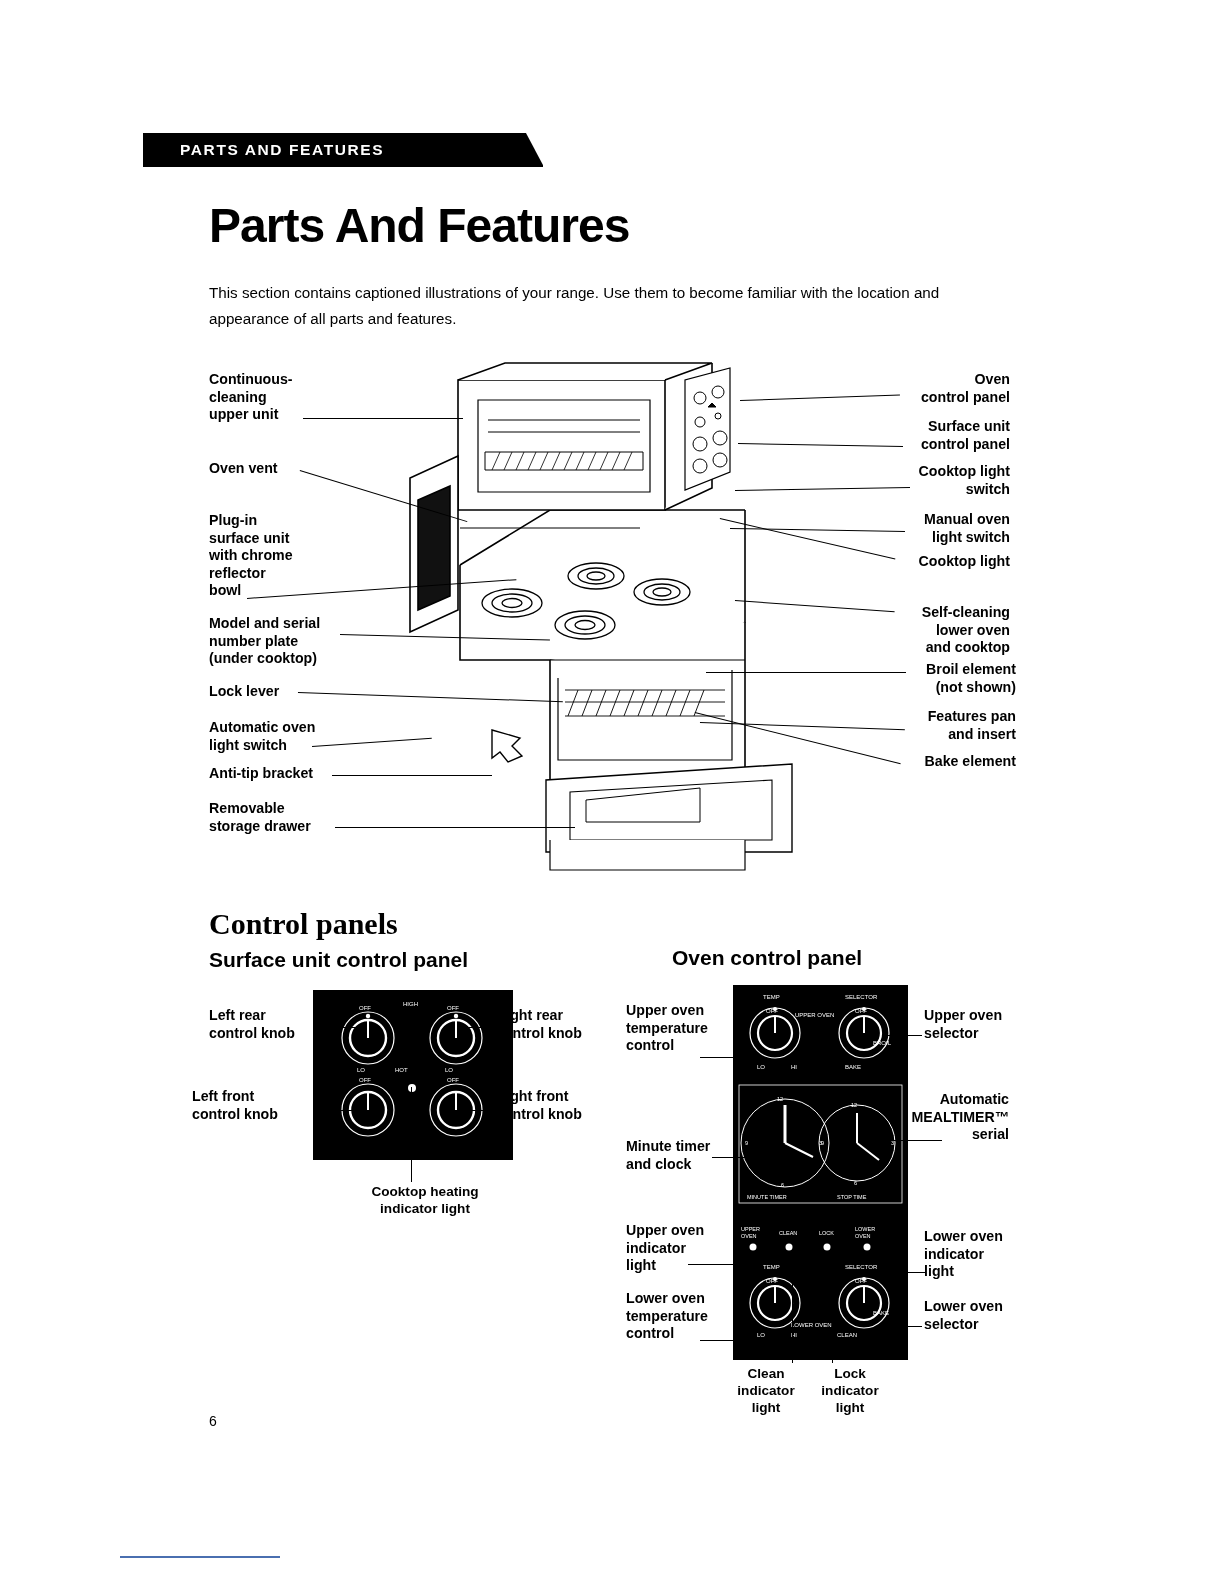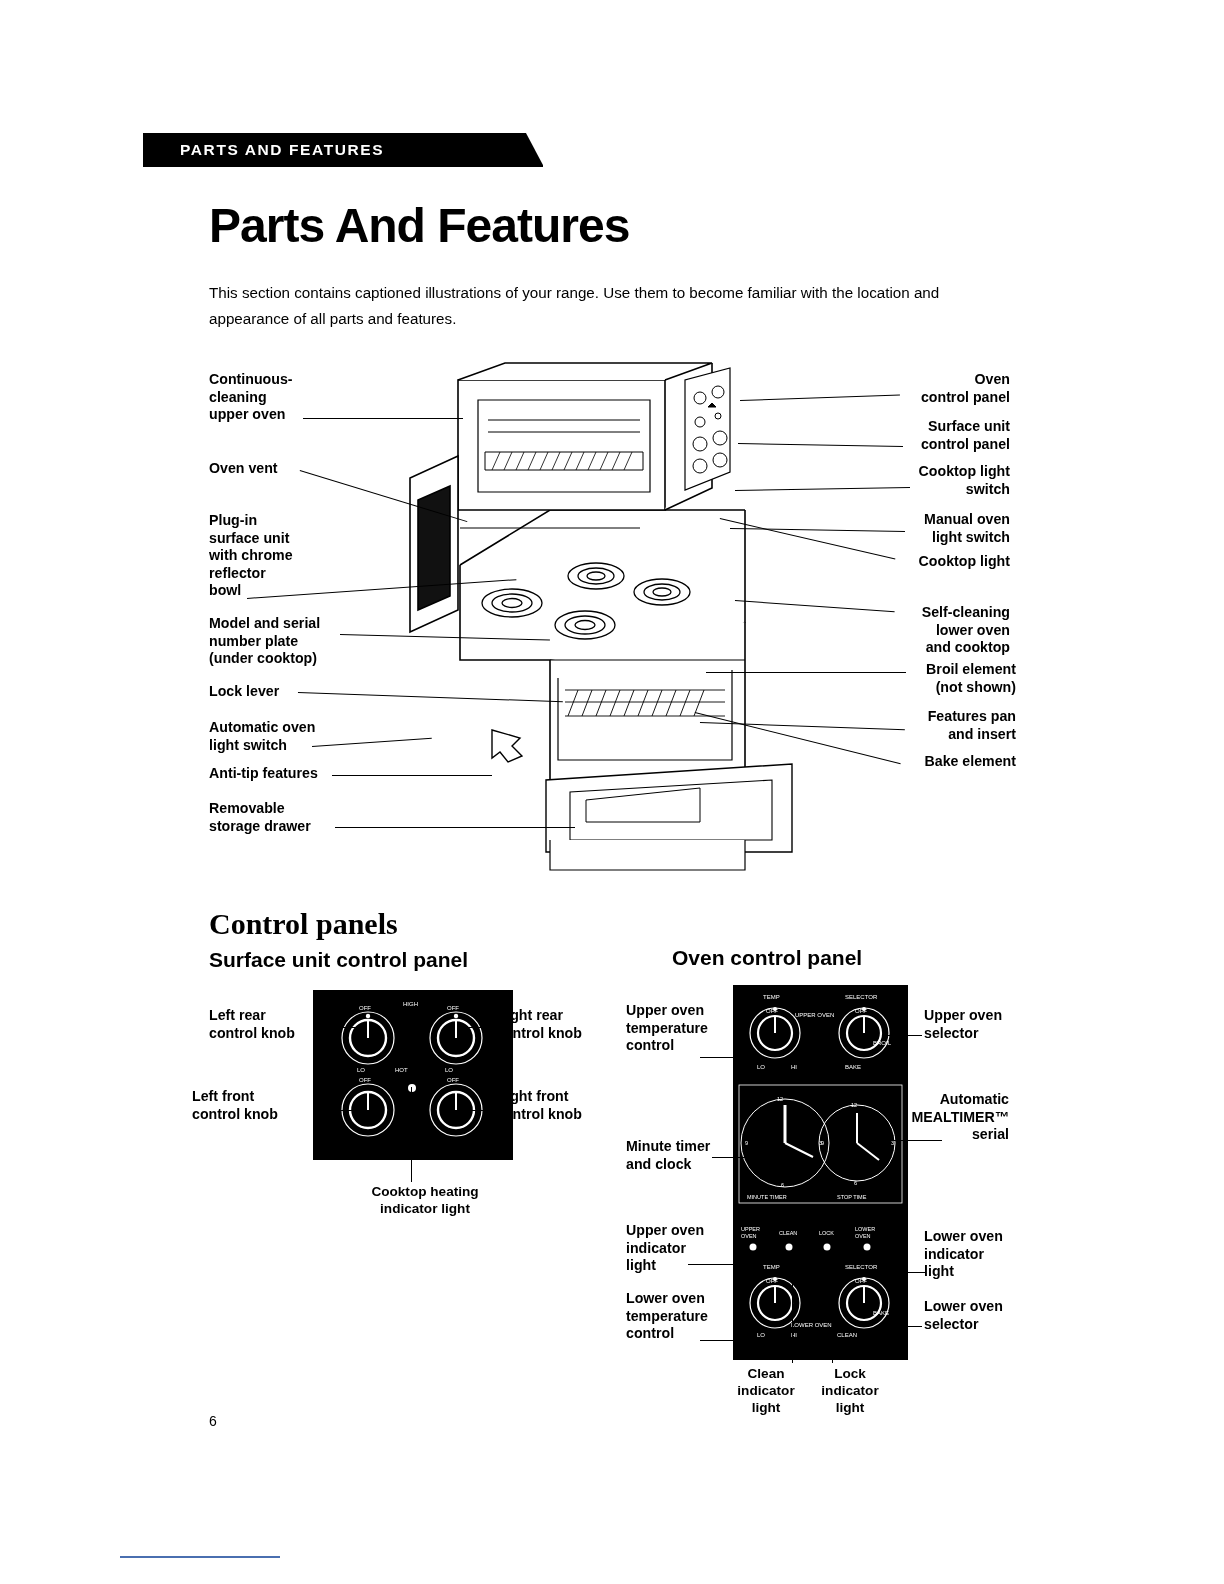--- a/index.html
+++ b/index.html
@@ -232,21 +232,21 @@
     <path d="M150 480 L150 510 L345 510 L345 480" fill="#fff" stroke-width="1.2"></path>
 
     <path d="M92 370 L120 378 L112 386 L122 396 L108 402 L100 392 L92 398 Z" fill="#fff" stroke-width="1.4"></path>
 
     <path d="M60 168 L240 168" stroke-width="1"></path>
   </svg>
 </div>
 
 <div class="callout" style="left:209px; top:371px;">Continuous-
 cleaning
-upper oven</div>
+upper unit</div>
 <div class="leader" style="left:303px; top:418px; width:160px;"></div>
 
 <div class="callout" style="left:209px; top:460px;">Oven vent</div>
 <div class="leader" style="left:300px; top:470px; width:175px; transform: rotate(17deg);"></div>
 
 <div class="callout" style="left:209px; top:512px;">Plug-in
 surface unit
 with chrome
 reflector
 bowl</div>
@@ -257,21 +257,21 @@
 (under cooktop)</div>
 <div class="leader" style="left:340px; top:634px; width:210px; transform: rotate(1.5deg);"></div>
 
 <div class="callout" style="left:209px; top:683px;">Lock lever</div>
 <div class="leader" style="left:298px; top:692px; width:265px; transform: rotate(2deg);"></div>
 
 <div class="callout" style="left:209px; top:719px;">Automatic oven
 light switch</div>
 <div class="leader" style="left:312px; top:746px; width:120px; transform: rotate(-4deg);"></div>
 
-<div class="callout" style="left:209px; top:765px;">Anti-tip features</div>
+<div class="callout" style="left:209px; top:765px;">Anti-tip bracket</div>
 <div class="leader" style="left:332px; top:775px; width:160px;"></div>
 
 <div class="callout" style="left:209px; top:800px;">Removable
 storage drawer</div>
 <div class="leader" style="left:335px; top:827px; width:240px;"></div>
 
 <div class="callout right" style="right:214px; top:371px;">Oven
 control panel</div>
 <div class="leader" style="left:740px; top:400px; width:160px; transform: rotate(-2deg);"></div>
 

